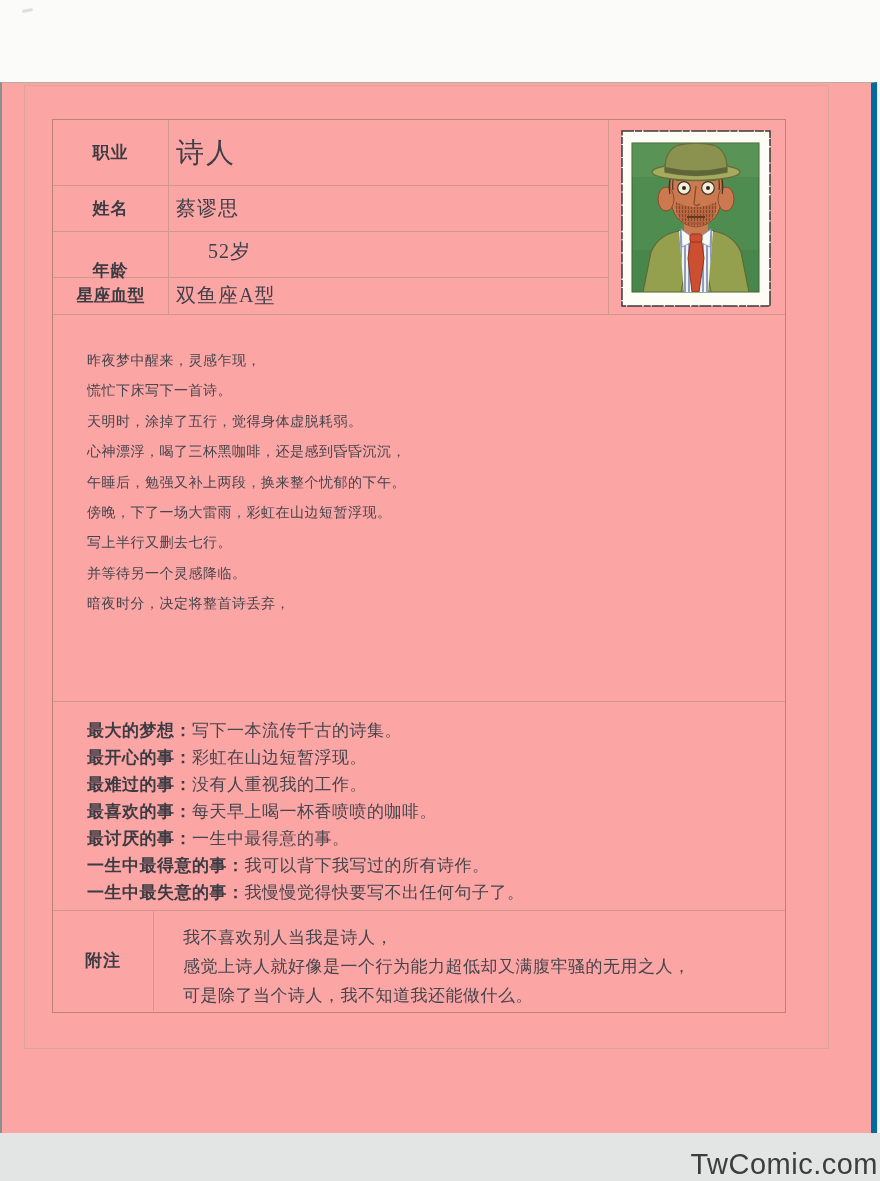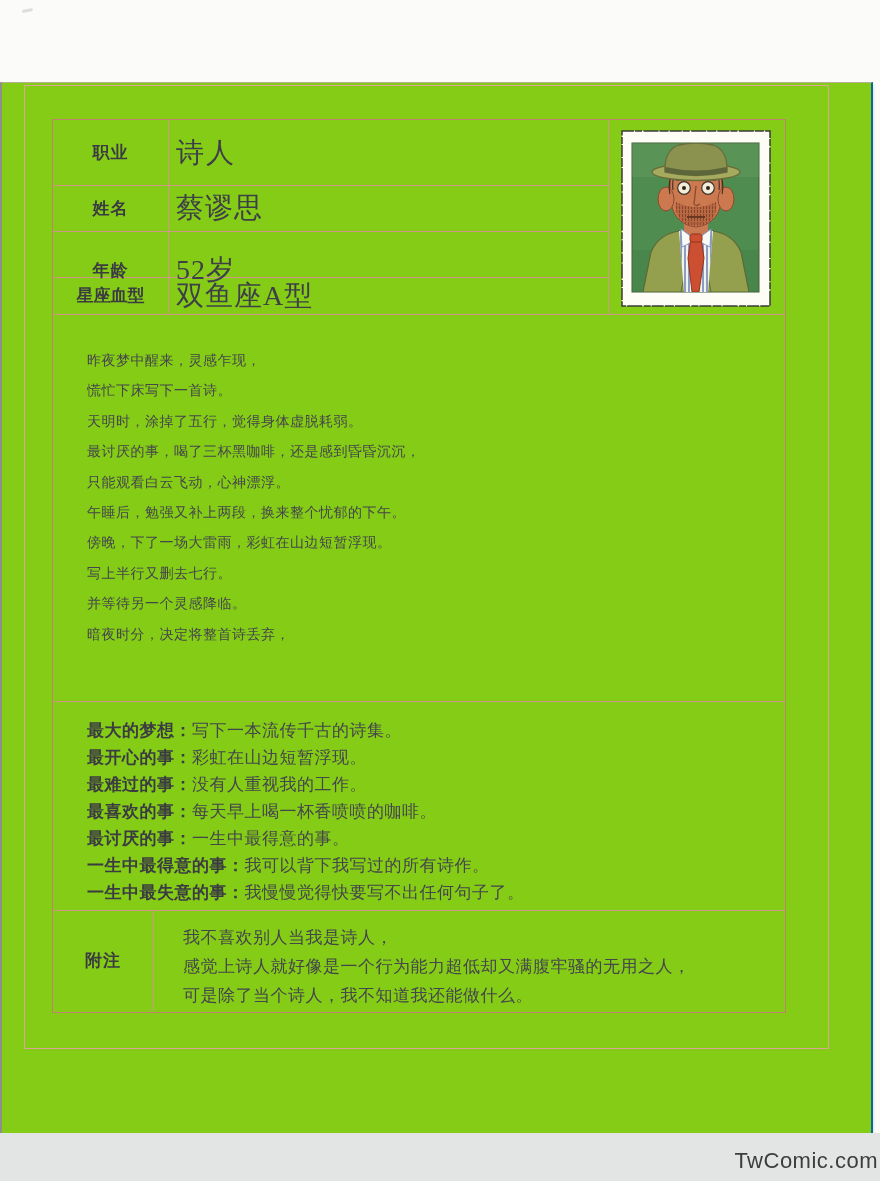--- a/index.html
+++ b/index.html
@@ -5,32 +5,32 @@
   html,body{margin:0;padding:0;}
   body{
     width:880px;height:1181px;position:relative;overflow:hidden;
     background:#fbfbfa;
     font-family:"Liberation Serif","DejaVu Serif",serif;
     color:#45454c;
   }
   .artifact{position:absolute;left:22px;top:9px;width:11px;height:3px;background:#dedede;border-radius:2px;transform:rotate(-12deg);}
   .bottom-band{position:absolute;left:0;top:1133px;width:880px;height:48px;background:#e2e5e3;}
   .watermark{position:absolute;right:2px;top:1148px;font-family:"Liberation Sans","DejaVu Sans",sans-serif;
-    font-size:22px;color:#3d3d3d;letter-spacing:.5px;}
-  .paper{position:absolute;left:0;top:82px;width:869px;height:1050px;background:#84cc16;
-    border-top:1px solid #b6ae96;border-left:2px solid #8e8e8c;border-right:2px solid #0369a1;
+    font-size:29px;color:#3d3d3d;letter-spacing:.5px;}
+  .paper{position:absolute;left:0;top:82px;width:869px;height:1050px;background:#fca5a5;
+    border-top:1px solid #b6ae96;border-left:2px solid #8e8e8c;border-right:6px solid #0369a1;
     box-shadow:0 3px 3px rgba(110,110,105,.30);}
   .print-frame{position:absolute;left:22px;top:2px;width:803px;height:962px;border:1px solid #dba69a;}
   .card{position:absolute;left:50px;top:36px;width:732px;height:892px;border:1px solid #bf8172;}
   .vline,.hline{position:absolute;background:#cf988a;}
   .vline{width:1px;}
   .hline{height:1px;}
   .f-label{position:absolute;left:0;width:115px;display:flex;align-items:center;justify-content:center;
     font-weight:bold;font-size:17px;color:#3b3b42;letter-spacing:1px;}
-  .f-value{position:absolute;left:123px;display:flex;align-items:center;font-size:28px;color:#3f3f48;letter-spacing:1px;}
+  .f-value{position:absolute;left:123px;display:flex;align-items:center;font-size:20px;color:#3f3f48;letter-spacing:1px;}
   .f-value.big{font-size:28px;letter-spacing:2px;}
   .portrait-box{position:absolute;left:568px;top:10px;width:150px;height:177px;}
   .diary{position:absolute;left:34px;top:226px;width:668px;font-size:14px;line-height:30.4px;letter-spacing:.5px;}
   .qa{position:absolute;left:34px;top:597px;width:690px;font-size:17px;line-height:27px;letter-spacing:.5px;}
   .qa b{color:#3b3b42;margin-top:44px;}
   .notes-label{position:absolute;left:0;top:790px;width:100px;height:101px;display:flex;align-items:center;justify-content:center;
     font-weight:bold;font-size:17px;color:#3b3b42;letter-spacing:1px;}
   .notes-text{position:absolute;left:130px;top:803px;width:585px;font-size:17px;line-height:29px;letter-spacing:.5px;}
   .page-num{position:absolute;left:806px;top:1063px;font-size:18px;color:#4a4a52;letter-spacing:1px;}
 </style>
@@ -52,21 +52,21 @@
     <div class="hline" style="left:0;top:194px;width:732px;"></div>
     <div class="hline" style="left:0;top:581px;width:732px;"></div>
     <div class="hline" style="left:0;top:790px;width:732px;"></div>
     <div class="vline" style="left:100px;top:790px;height:101px;"></div>
 
     <div class="f-label" style="top:0;height:65px;">职业</div>
     <div class="f-value big" style="top:0;height:65px;">诗人</div>
     <div class="f-label" style="top:65px;height:46px;">姓名</div>
     <div class="f-value" style="top:65px;height:46px;">蔡谬思</div>
     <div class="f-label" style="top:111px;height:46px;margin-top:16px;">年龄</div>
-    <div class="f-value" style="top:127px;height:46px;">52岁</div>
+    <div class="f-value" style="top:108px;height:46px;margin-left:32px;">52岁</div>
     <div class="f-label" style="top:157px;height:37px;letter-spacing:0;">星座血型</div>
     <div class="f-value" style="top:157px;height:37px;">双鱼座A型</div>
 
     <div class="portrait-box">
       <svg width="150" height="177" viewBox="0 0 150 177">
         <defs>
           <pattern id="stubble" width="3" height="4" patternUnits="userSpaceOnUse">
             <rect width="3" height="4" fill="#b5643f"></rect>
             <line x1="1.5" y1="0" x2="1.5" y2="3" stroke="#6b3a22" stroke-width="0.9"></line>
           </pattern>
@@ -129,22 +129,21 @@
           <path d="M44,42 Q43,20 58,15 Q75,11 92,15 Q107,20 106,42 Q75,49 44,42 Z" stroke="#686d39" stroke-width="1.3" fill="#8b914e"></path>
           <path d="M44,37 Q75,44 106,37 L106,42 Q75,49 44,42 Z" fill="#5c663a"></path>
         </g>
       </svg>
     </div>
 
     <div class="diary">
       <div>昨夜梦中醒来，灵感乍现，</div>
       <div>慌忙下床写下一首诗。</div>
       <div>天明时，涂掉了五行，觉得身体虚脱耗弱。</div>
-      <div>最讨厌的事，喝了三杯黑咖啡，还是感到昏昏沉沉，</div>
-      <div>只能观看白云飞动，心神漂浮。</div>
+      <div>心神漂浮，喝了三杯黑咖啡，还是感到昏昏沉沉，</div>
       <div>午睡后，勉强又补上两段，换来整个忧郁的下午。</div>
       <div>傍晚，下了一场大雷雨，彩虹在山边短暂浮现。</div>
       <div>写上半行又删去七行。</div>
       <div>并等待另一个灵感降临。</div>
       <div>暗夜时分，决定将整首诗丢弃，</div>
     </div>
 
     <div class="qa">
       <div><b>最大的梦想：</b><span>写下一本流传千古的诗集。</span></div>
       <div><b>最开心的事：</b><span>彩虹在山边短暂浮现。</span></div>

